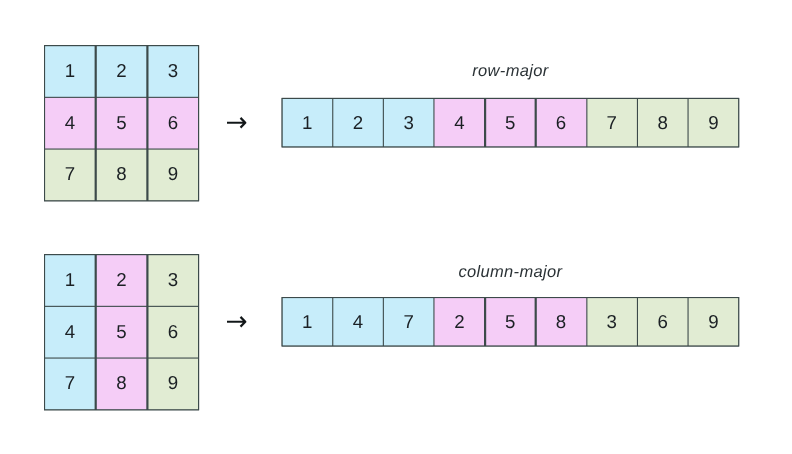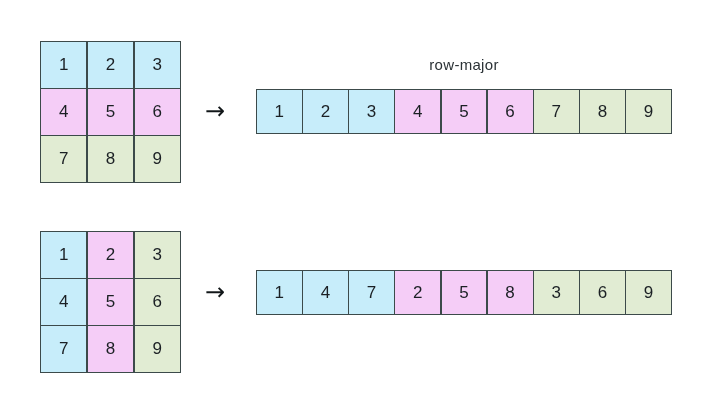--- a/index.html
+++ b/index.html
@@ -103,20 +103,21 @@
 
   
   .caption {
     position: absolute;
     font-size: 15px;
     font-weight: 400;
     color: #2b3236;
     letter-spacing: 0.3px;
     width: 416px;
     text-align: center;
+    font-style: italic;
   }
   #caption-row-major    { left: 256px; top: 56px; }
   #caption-column-major { left: 256px; top: 239px; }
 </style>
 </head>
 <body>
 
 <div class="stage">
 
   <div class="matrix" id="matrix-row-major">
@@ -154,20 +155,21 @@
       <div class="cell" style="background: rgb(199, 237, 250);">4</div>
       <div class="cell" style="background: rgb(245, 205, 247);">5</div>
       <div class="cell" style="background: rgb(225, 236, 211);">6</div>
       <div class="cell" style="background: rgb(199, 237, 250);">7</div>
       <div class="cell" style="background: rgb(245, 205, 247);">8</div>
       <div class="cell" style="background: rgb(225, 236, 211);">9</div>
     </div>
 
   <div class="arrow" id="arrow-column-major">→</div>
 
+  <div class="caption" id="caption-column-major">column-major</div>
 
   <div class="array-strip" id="array-column-major">
       <div class="cell" style="background: rgb(199, 237, 250);">1</div>
       <div class="cell" style="background: rgb(199, 237, 250);">4</div>
       <div class="cell" style="background: rgb(199, 237, 250);">7</div>
       <div class="cell" style="background: rgb(245, 205, 247);">2</div>
       <div class="cell" style="background: rgb(245, 205, 247);">5</div>
       <div class="cell" style="background: rgb(245, 205, 247);">8</div>
       <div class="cell" style="background: rgb(225, 236, 211);">3</div>
       <div class="cell" style="background: rgb(225, 236, 211);">6</div>

